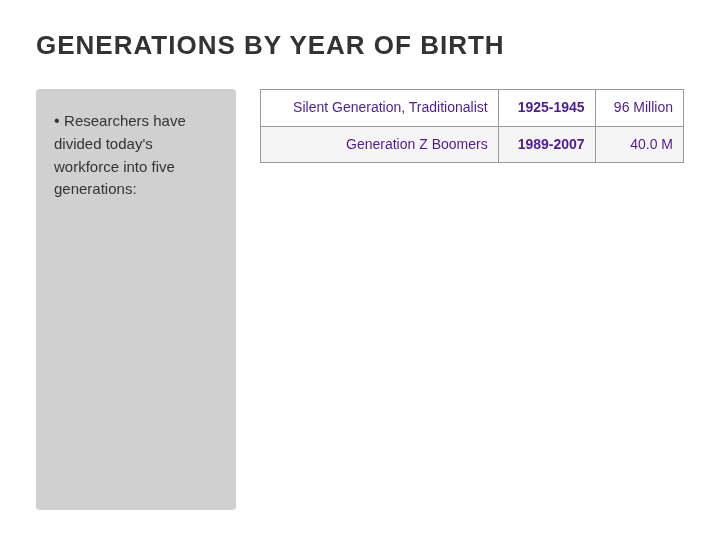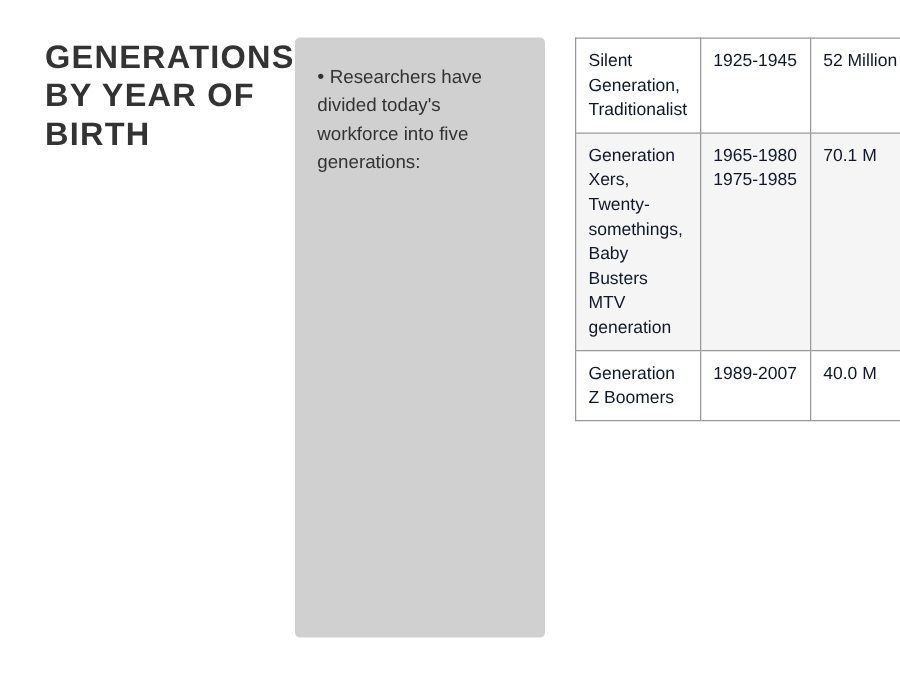--- a/index.html
+++ b/index.html
@@ -11,21 +11,21 @@
       font-family: Arial, sans-serif;
       overflow: hidden;
     }
 
     .slide {
       width: 720px;
       height: 540px;
       background: #ffffff;
       padding: 30px 36px 30px 36px;
       display: flex;
-      flex-direction: row;
+      flex-direction: column;
     }
 
     .title {
       font-size: 26px;
       font-weight: bold;
       color: #333;
       letter-spacing: 1px;
       margin-bottom: 28px;
       text-transform: uppercase;
     }
@@ -65,38 +65,40 @@
     table {
       width: 100%;
       border-collapse: collapse;
       font-size: 14px;
     }
 
     table td {
       border: 1px solid #999;
       padding: 8px 10px;
       vertical-align: top;
-      color: #0f172a;
+      color: #4c1d95;
       line-height: 1.4;
+      text-align: right;
     }
 
     tr:nth-child(even) td {
       background: #f5f5f5;
     }
 
     tr:nth-child(odd) td {
       background: #ffffff;
     }
 
     .gen-name {
       font-weight: normal;
     }
 
     .year-col {
       white-space: nowrap;
+      font-weight: bold;
     }
 
     .pop-col {
       white-space: nowrap;
     }
   </style>
 </head>
 <body>
 
 <div class="slide">
@@ -104,26 +106,21 @@
   <div class="content-row">
     <div class="left-panel">
       <p class="bullet-text">Researchers have divided today's workforce into five generations:</p>
     </div>
     <div class="right-panel">
       <table>
         <tbody id="table-body">
         <tr>
               <td class="gen-name">Silent Generation, Traditionalist</td>
               <td class="year-col">1925-1945</td>
-              <td class="pop-col">52 Million</td>
-            </tr>
-            <tr>
-              <td class="gen-name">Generation Xers, Twenty-somethings, Baby Busters MTV generation</td>
-              <td class="year-col">1965-1980<br>1975-1985</td>
-              <td class="pop-col">70.1 M</td>
+              <td class="pop-col">96 Million</td>
             </tr>
             <tr>
               <td class="gen-name">Generation Z Boomers</td>
               <td class="year-col">1989-2007</td>
               <td class="pop-col">40.0 M</td>
             </tr>
           </tbody>
       </table>
     </div>
   </div>

